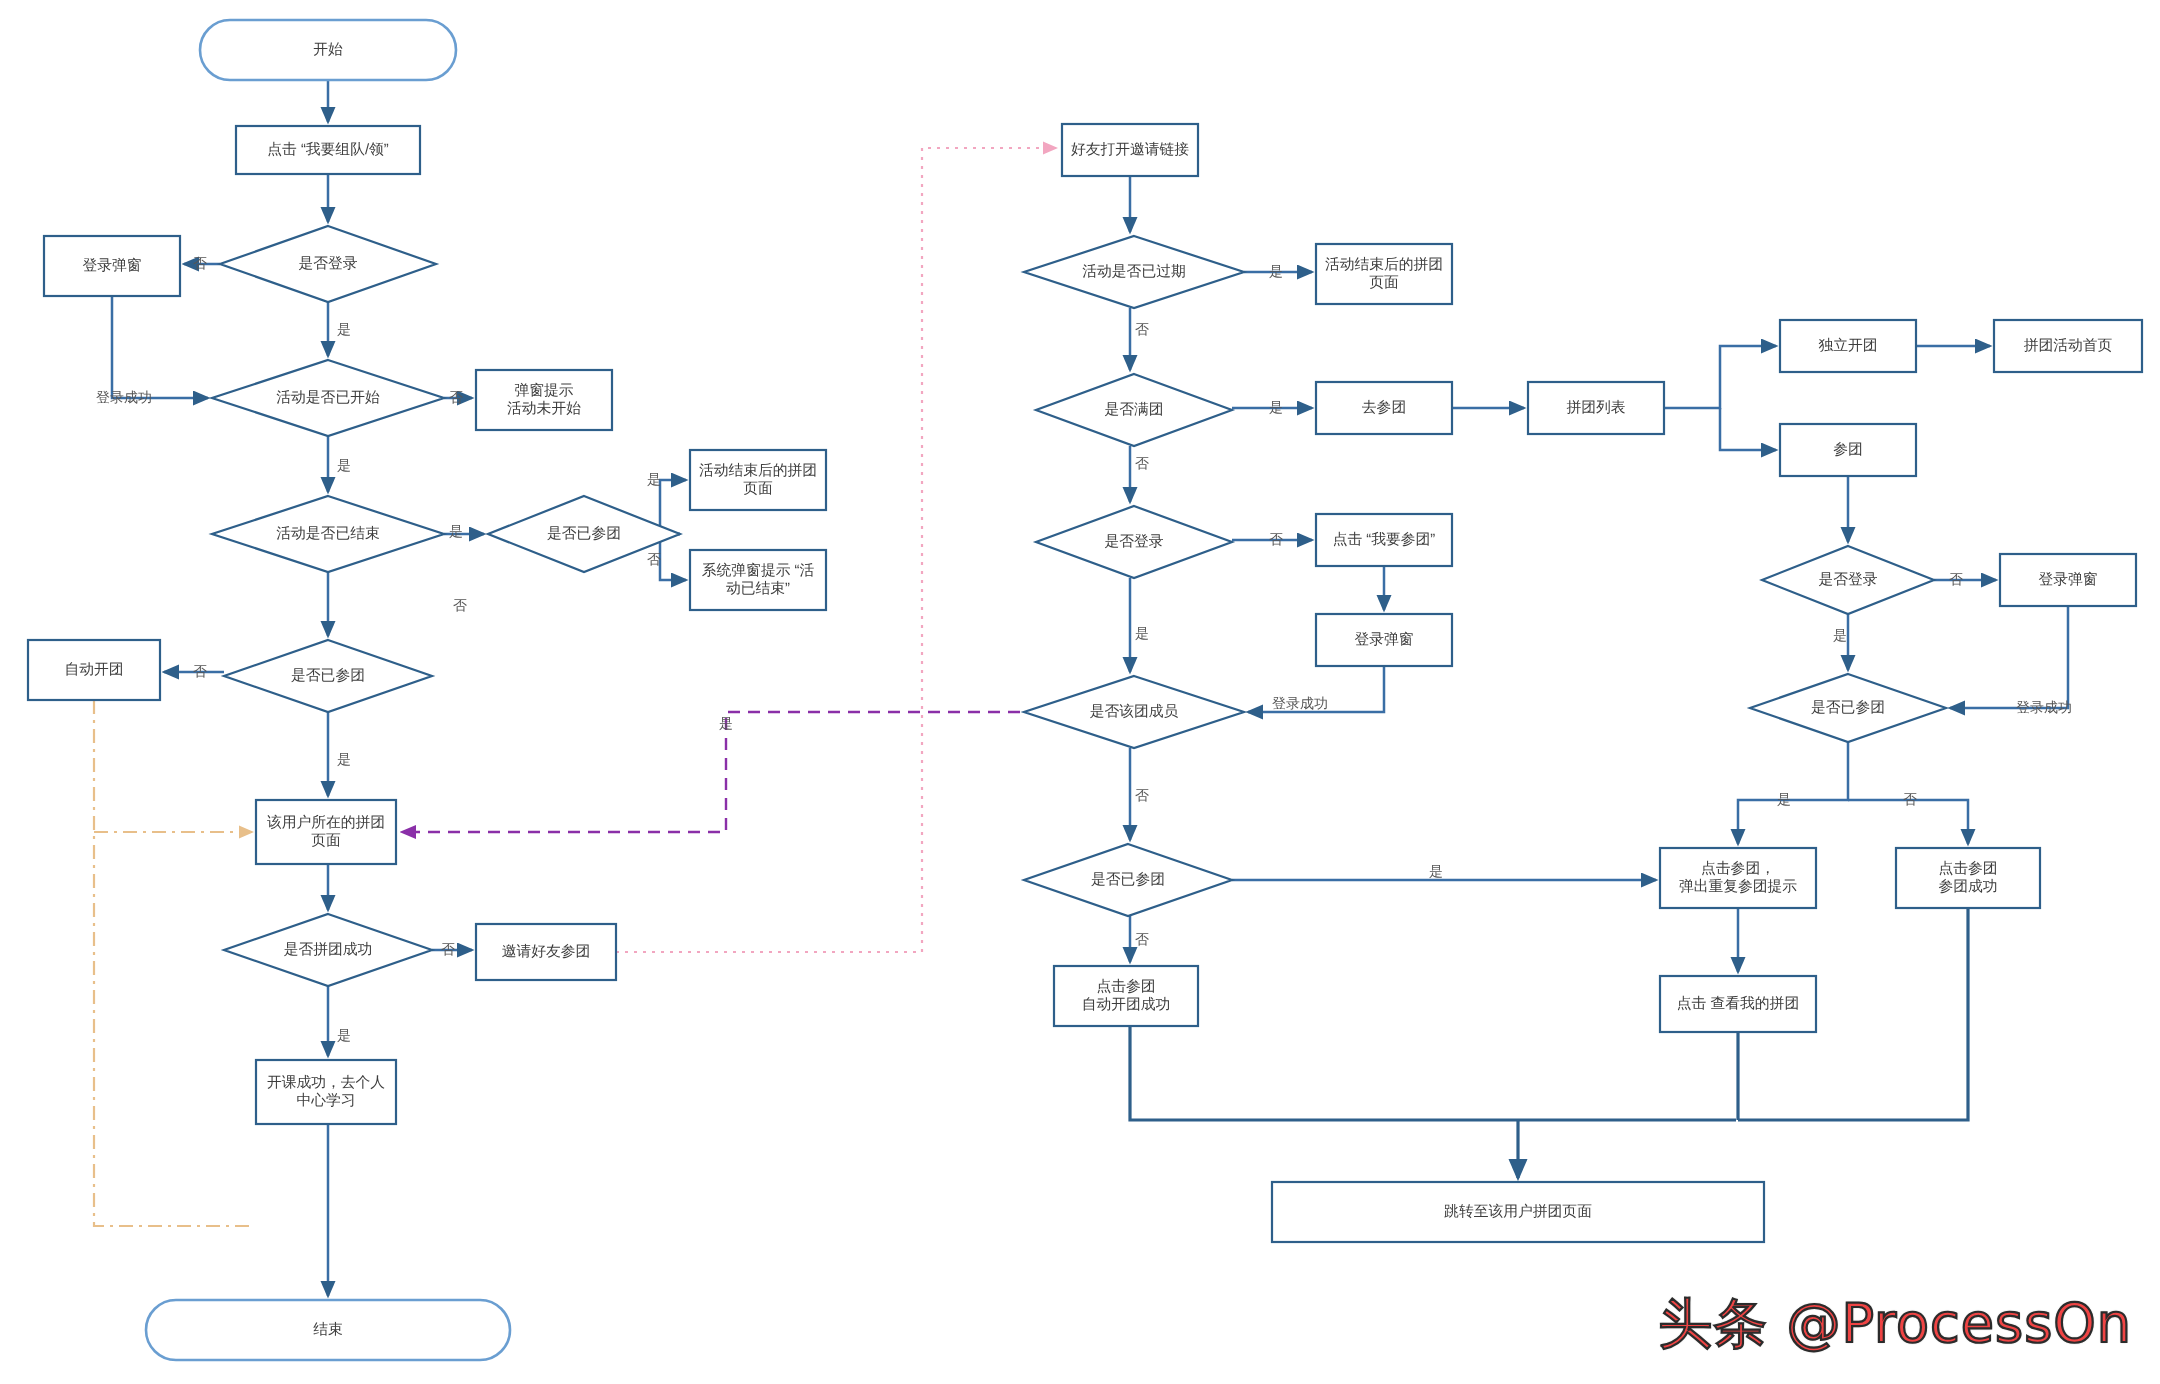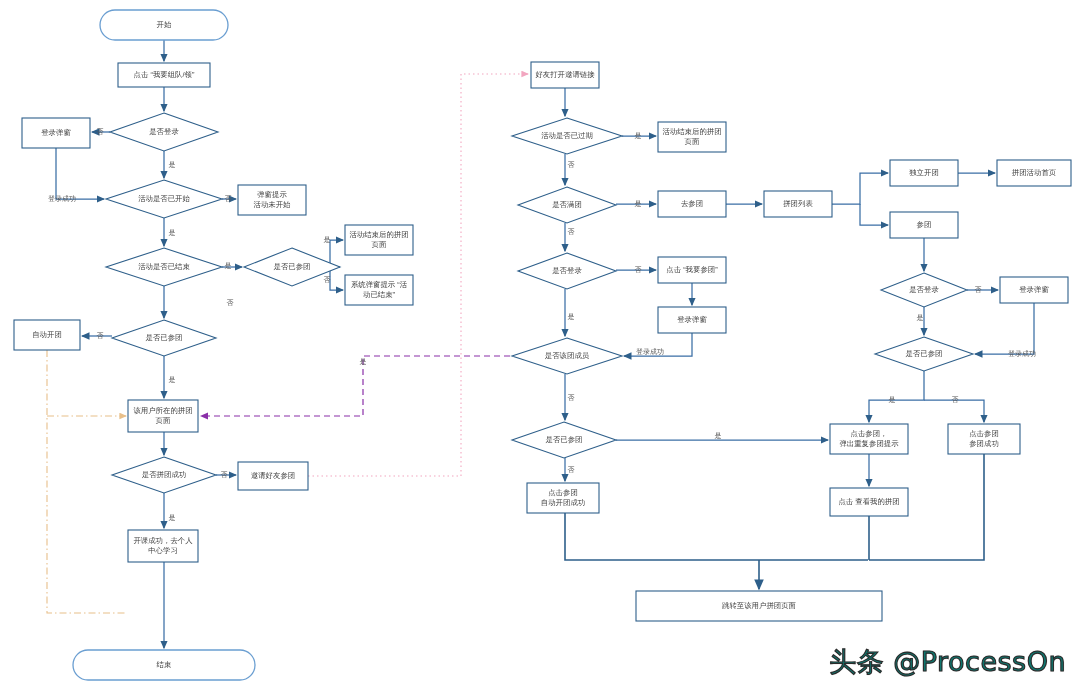--- a/index.html
+++ b/index.html
@@ -78,21 +78,21 @@
     text-anchor: middle;
     dominant-baseline: middle;
     font-family: "Liberation Sans", "DejaVu Sans", sans-serif;
   }
   .watermark {
     position: absolute;
     right: 14px;
     bottom: 12px;
     font-size: 27px;
     letter-spacing: 0.5px;
-    color: #0f766e;
+    color: #ef4444;
     -webkit-text-stroke: 1.1px #2b2b2b;
     text-shadow: 0 0 1px #2b2b2b;
     font-family: "DejaVu Sans", sans-serif;
     user-select: none;
     white-space: nowrap;
   }
 </style>
 </head>
 <body>
 

